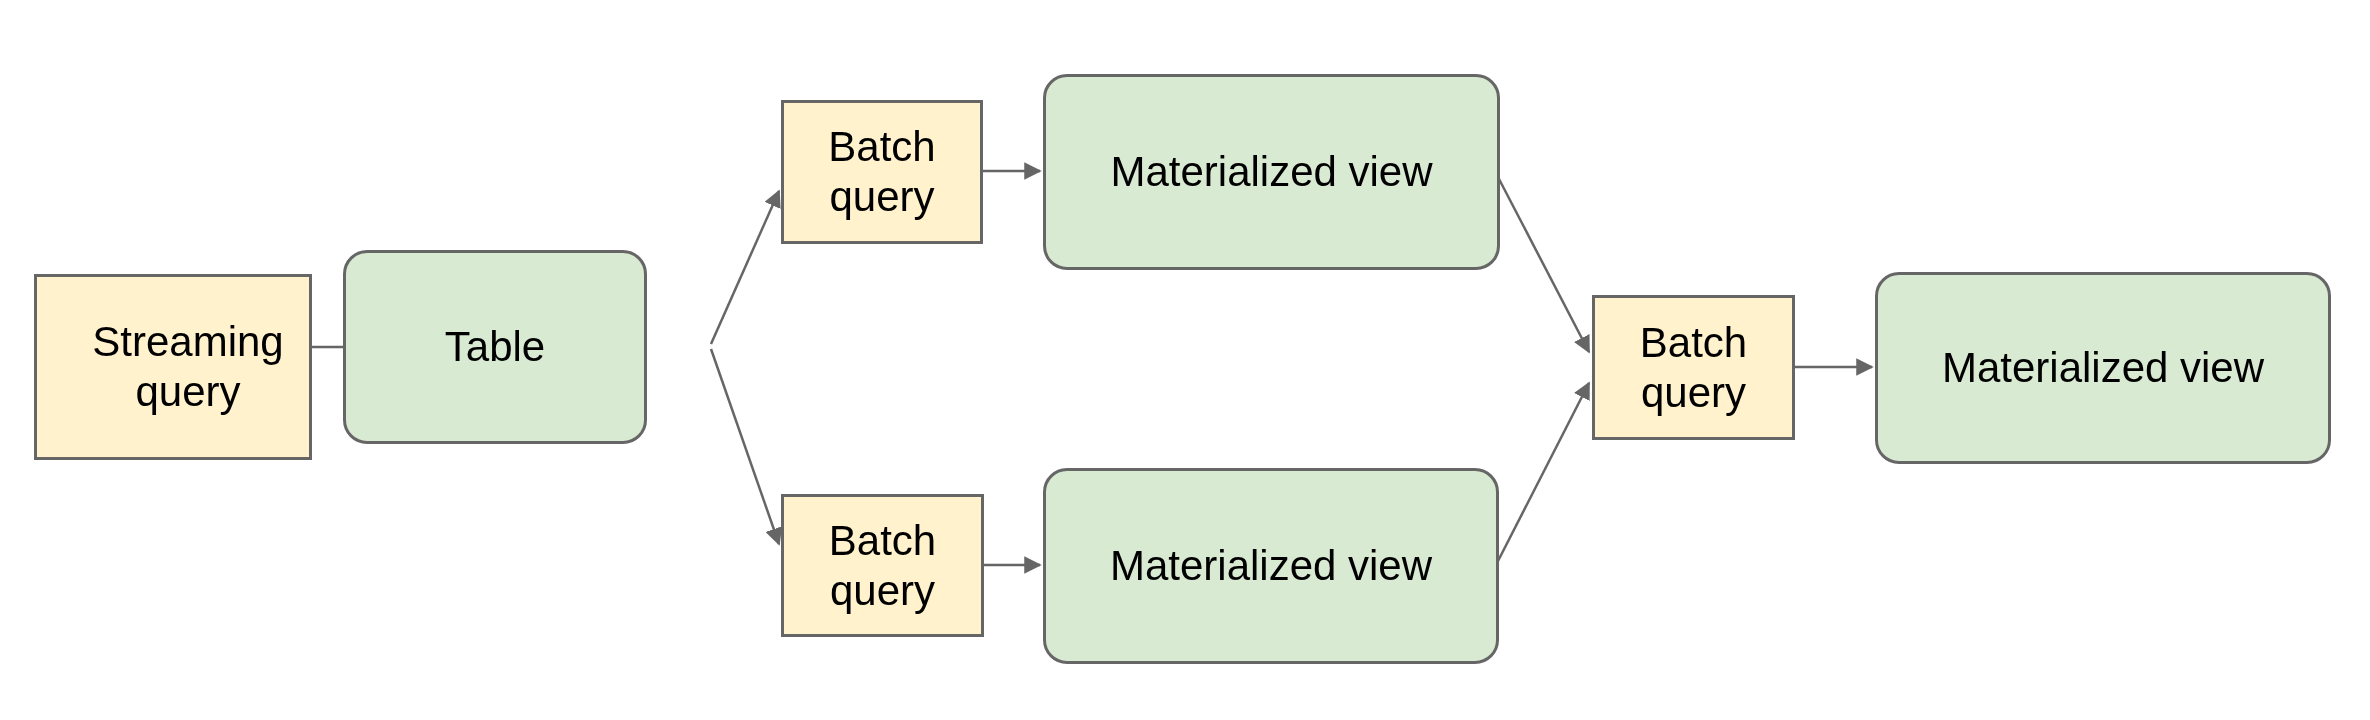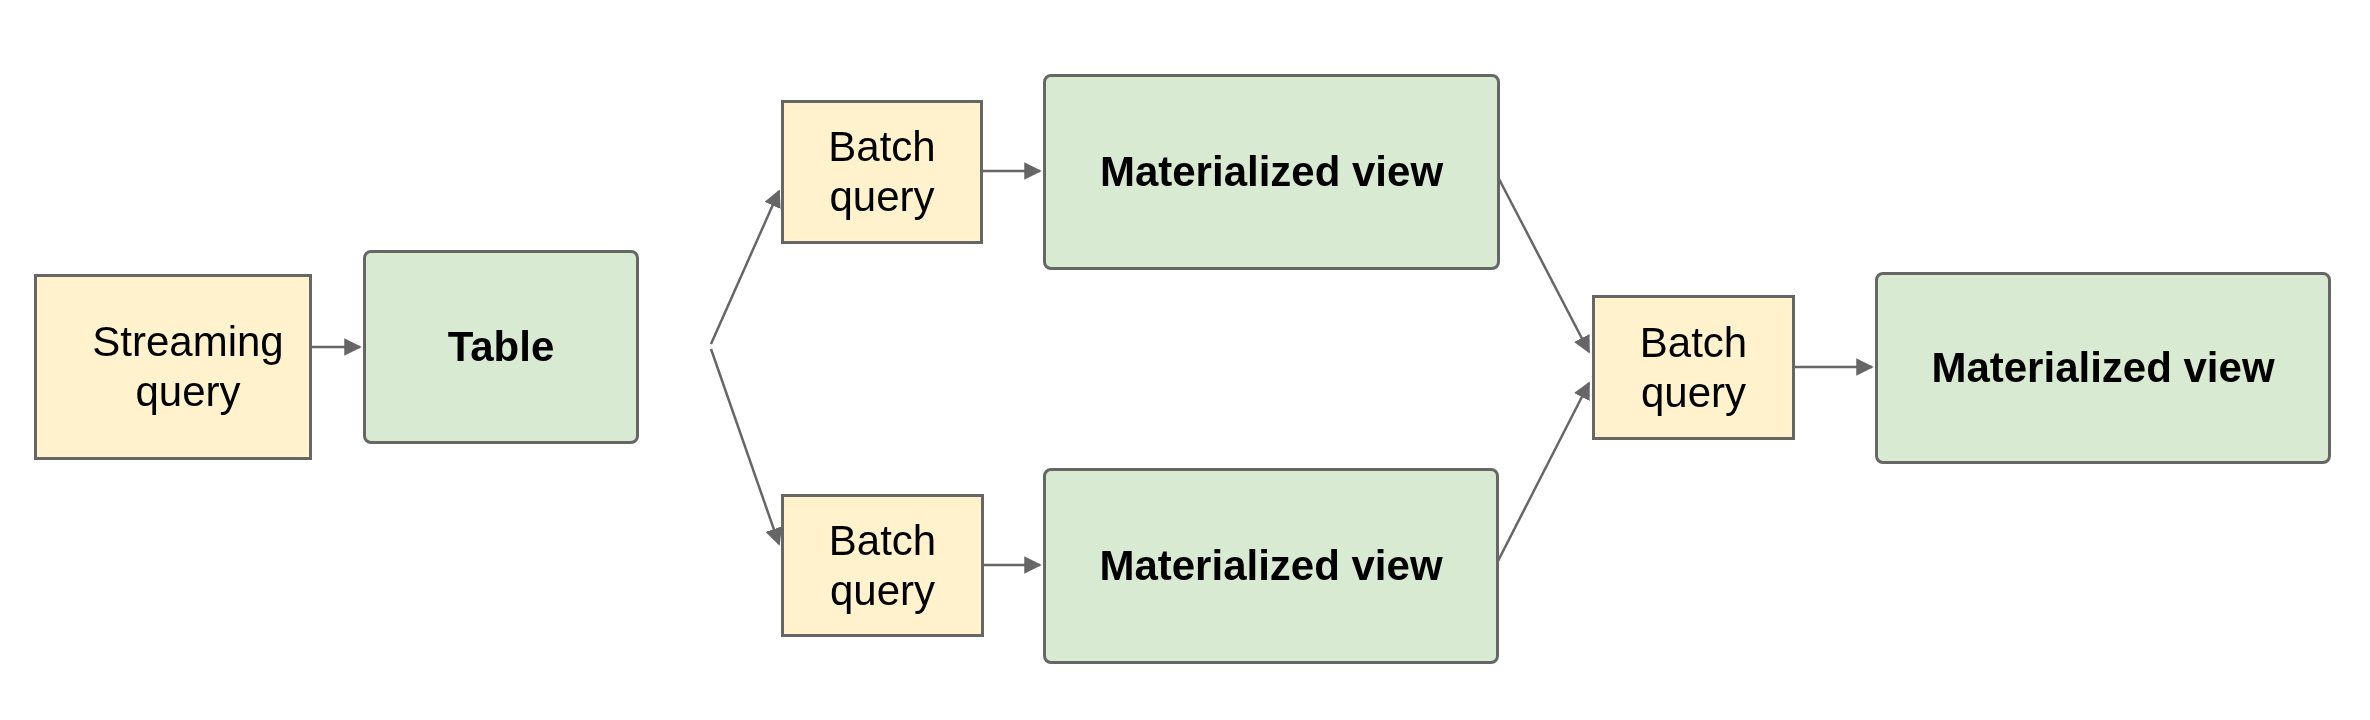--- a/index.html
+++ b/index.html
@@ -43,26 +43,25 @@
   }
   .node.query {
     background: var(--query-fill);
     border: 3px solid var(--border-color);
     border-radius: 0;
     text-align: center;
   }
   .node.store {
     background: var(--store-fill);
     border: 3px solid var(--border-color);
-    border-radius: 8px;
-    font-weight: bold;
+    border-radius: 24px;
   }
   
   #n-streaming-query      { left: 34px;   top: 274px; width: 278px; height: 186px; padding-left: 40px; }
-  #n-table                { left: 363px;  top: 250px; width: 276px; height: 194px; }
+  #n-table                { left: 343px;  top: 250px; width: 304px; height: 194px; }
   #n-batch-query-top      { left: 781px;  top: 100px; width: 202px; height: 144px; }
   #n-mv-top               { left: 1043px; top: 74px;  width: 457px; height: 196px; }
   #n-batch-query-bottom   { left: 781px;  top: 494px; width: 203px; height: 143px; }
   #n-mv-bottom            { left: 1043px; top: 468px; width: 456px; height: 196px; }
   #n-batch-query-right    { left: 1592px; top: 295px; width: 203px; height: 145px; }
   #n-mv-right             { left: 1875px; top: 272px; width: 456px; height: 192px; }
 </style>
 </head>
 <body>
 

